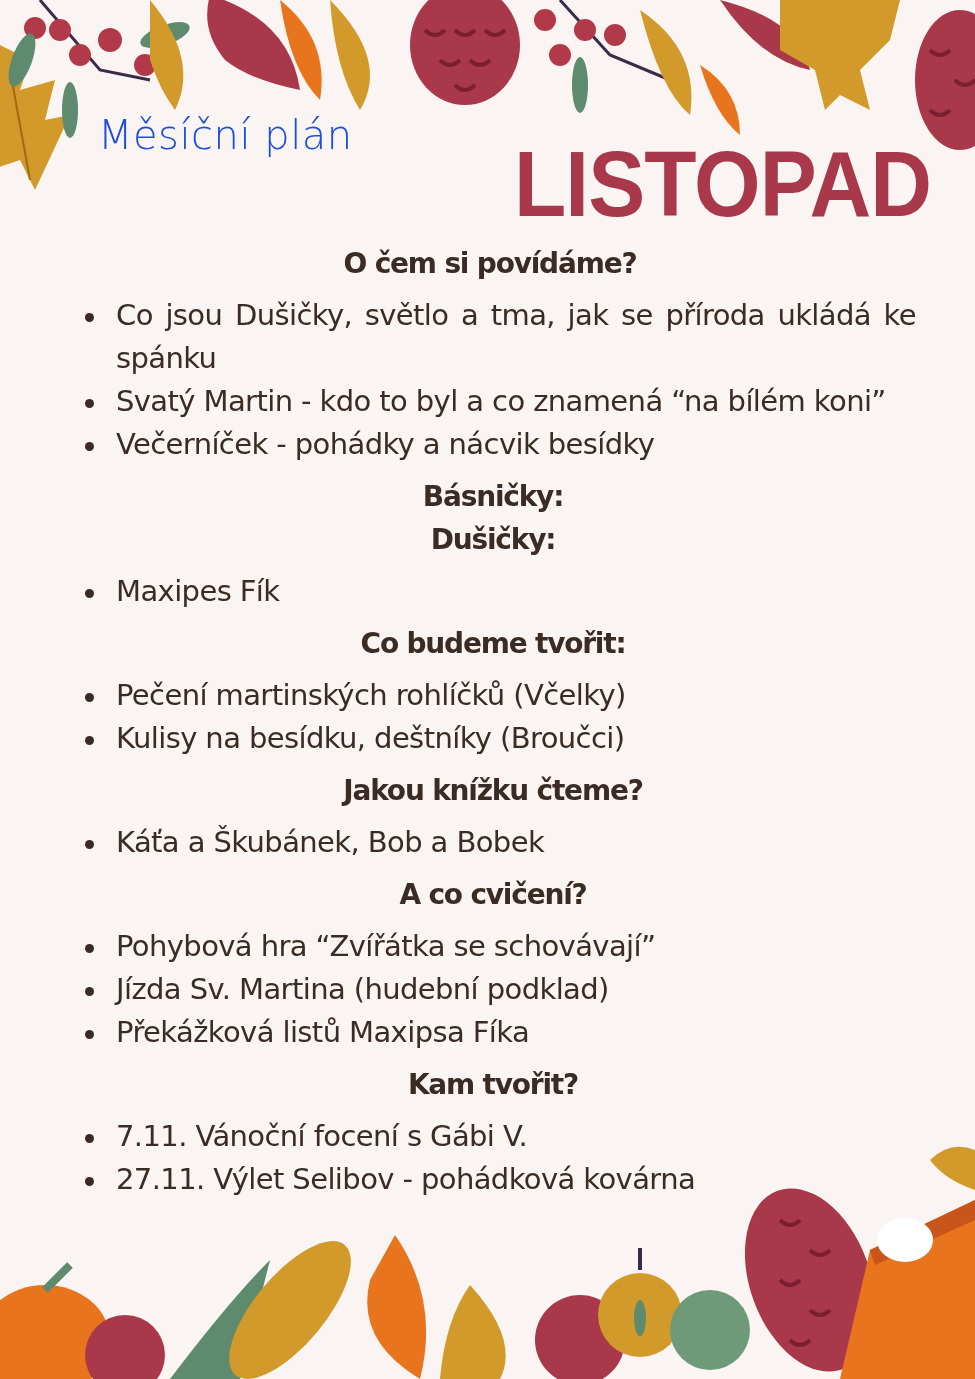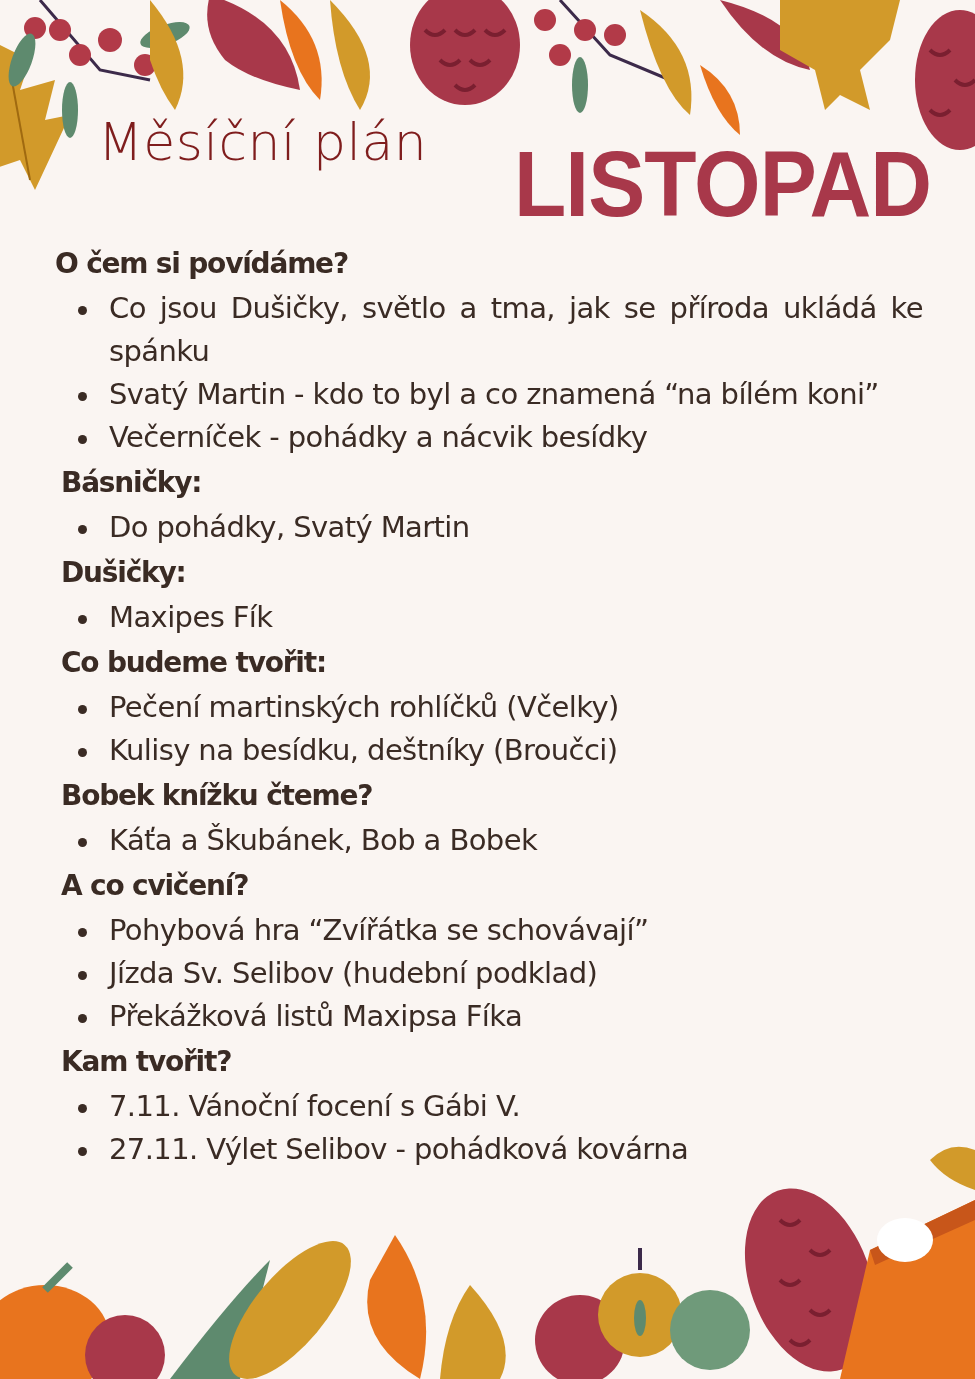--- a/index.html
+++ b/index.html
@@ -6,37 +6,38 @@
   body {
     width:975px; height:1379px; overflow:hidden; position:relative;
     background:#faf5f2;
     font-family:"Liberation Sans", sans-serif;
     color:#3a2b24;
   }
   .deco { position:absolute; }
   .title-script {
     position:absolute; left:98px; top:112px;
     font-family:"DejaVu Sans", sans-serif; font-weight:300;
-    font-size:52px; color:#7f1d1d; letter-spacing:0.5px;
+    font-size:40px; color:#1d4ed8; letter-spacing:0.5px;
   }
   .title-big {
     position:absolute; left:514px; top:138px;
     font-family:"Liberation Sans", sans-serif; font-weight:bold;
     font-size:92px; color:#a8384a; letter-spacing:-1px;
     transform:scaleX(0.93); transform-origin:left top;
     line-height:1;
   }
   .content { position:absolute; left:55px; top:242px; width:870px; }
   .sec-h {
     font-family:"DejaVu Sans", sans-serif; font-weight:bold;
     font-size:28px; letter-spacing:-1.2px; line-height:43px;
     margin-left:6px;
+    text-align:center;
   }
   .sec-h.first { margin-left:0; }
-  ul { list-style:none; margin:2px; padding:0 0 0 52px; }
+  ul { list-style:none; margin:9px; padding:0 0 0 52px; }
   li {
     position:relative; font-family:"DejaVu Sans", sans-serif;
     font-size:29px; letter-spacing:-0.6px; line-height:43px;
     text-align:justify;
   }
   li::before {
     content:""; position:absolute; left:-31px; top:19px;
     width:9px; height:9px; border-radius:50%; background:#3a2b24;
   }
 </style>
@@ -98,48 +99,45 @@
   <div>
     <div class="sec-h first">O čem si povídáme?</div>
     <ul>
       <li>Co jsou Dušičky, světlo a tma, jak se příroda ukládá ke spánku</li>
       <li>Svatý Martin - kdo to byl a co znamená “na bílém koni”</li>
       <li>Večerníček - pohádky a nácvik besídky</li>
     </ul>
   </div>
   <div>
     <div class="sec-h">Básničky:</div>
-    <ul>
-      <li>Do pohádky, Svatý Martin</li>
-    </ul>
   </div>
   <div>
     <div class="sec-h">Dušičky:</div>
     <ul>
       <li>Maxipes Fík</li>
     </ul>
   </div>
   <div>
     <div class="sec-h">Co budeme tvořit:</div>
     <ul>
       <li>Pečení martinských rohlíčků (Včelky)</li>
       <li>Kulisy na besídku, deštníky (Broučci)</li>
     </ul>
   </div>
   <div>
-    <div class="sec-h">Bobek knížku čteme?</div>
+    <div class="sec-h">Jakou knížku čteme?</div>
     <ul>
       <li>Káťa a Škubánek, Bob a Bobek</li>
     </ul>
   </div>
   <div>
     <div class="sec-h">A co cvičení?</div>
     <ul>
       <li>Pohybová hra “Zvířátka se schovávají”</li>
-      <li>Jízda Sv. Selibov (hudební podklad)</li>
+      <li>Jízda Sv. Martina (hudební podklad)</li>
       <li>Překážková listů Maxipsa Fíka</li>
     </ul>
   </div>
   <div>
     <div class="sec-h">Kam tvořit?</div>
     <ul>
       <li>7.11. Vánoční focení s Gábi V.</li>
       <li>27.11. Výlet Selibov - pohádková kovárna</li>
     </ul>
   </div>

